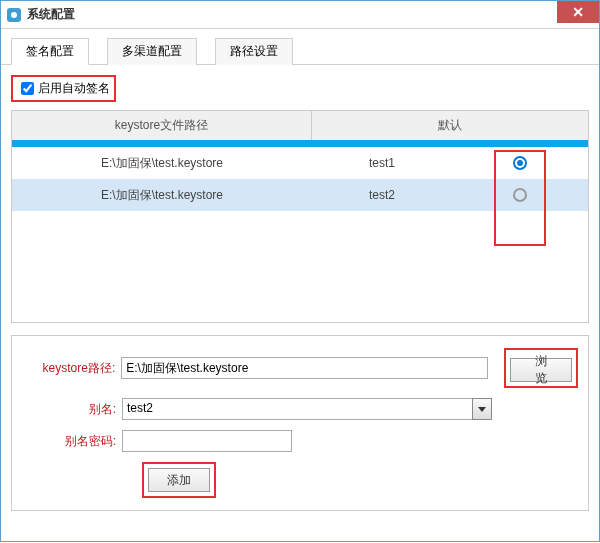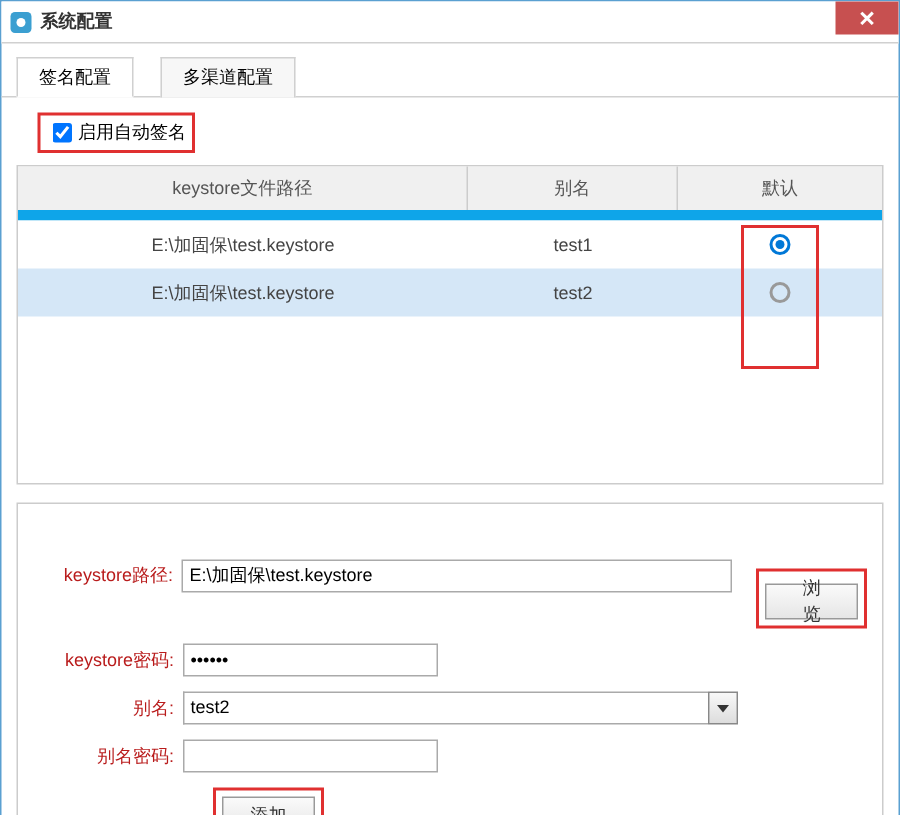--- a/index.html
+++ b/index.html
@@ -7,21 +7,21 @@
 .window { width: 600px; border: 1px solid #5aa0d1; }
 .titlebar { height: 28px; background: #fff; border-bottom: 1px solid #d0d0d0; display: flex; align-items: center; padding-left: 6px; position: relative; font-weight: bold; }
 .title-icon { width: 14px; height: 14px; background: #3b9fd1; border-radius: 3px; display: inline-flex; align-items: center; justify-content: center; margin-right: 6px; }
 .title-icon::after { content: ""; width: 6px; height: 6px; background: #fff; border-radius: 50%; }
 .titlebar-title { color: #333; }
 .close-btn { position: absolute; right: 0; top: 0; width: 42px; height: 22px; background: #c75050; color: #fff; display: flex; align-items: center; justify-content: center; font-size: 14px; cursor: pointer; }
 .tabs { display: flex; padding: 8px 10px 0 10px; border-bottom: 1px solid #d0d0d0; }
 .tab { padding: 4px 14px; border: 1px solid #d0d0d0; border-bottom: none; background: #f7f7f7; margin-right: 18px; cursor: pointer; position: relative; top: 1px; }
 .tab.active { background: #fff; border-bottom: 1px solid #fff; }
 .content { padding: 10px; }
-.checkbox-row { display: inline-flex; align-items: center; margin-bottom: 8px; margin-left: 14px; }
+.checkbox-row { display: inline-flex; align-items: center; margin-bottom: 8px; }
 .checkbox-row input { margin-right: 4px; }
 .table { border: 1px solid #ccc; width: 100%; }
 .table-header { display: flex; background: #f0f0f0; border-bottom: 7px solid #0ea5e9; }
 .col-path { flex: 0 0 300px; }
 .col-alias { flex: 0 0 140px; }
 .col-default { flex: 1; }
 .th { padding: 6px; text-align: center; border-right: 1px solid #ccc; color: #555; }
 .th:last-child { border-right: none; }
 .table-body { height: 175px; }
 .table-row { display: flex; height: 32px; align-items: center; }
@@ -58,33 +58,33 @@
 
   <div class="titlebar">
     <span class="title-icon"></span>
     <span class="titlebar-title">系统配置</span>
     <div class="close-btn">✕</div>
   </div>
 
   <div class="tabs">
     <div class="tab active">签名配置</div>
     <div class="tab">多渠道配置</div>
+    <div class="tab">路径设置</div>
   </div>
 
   <div class="content">
 
     <label class="checkbox-row red-box" style="padding:2px 4px;">
       <input type="checkbox" checked="" style="">
       <span>启用自动签名</span>
     </label>
 
     <div class="table">
       <div class="table-header">
         <div class="th col-path">keystore文件路径</div>
-        <div class="th col-alias">别名</div>
         <div class="th col-default">默认</div>
       </div>
       <div class="table-body">
         <div class="table-row even">
           <div class="td col-path">E:\加固保\test.keystore</div>
           <div class="td col-alias">test1</div>
           <div class="td col-default radio-cell">
             <span class="radio-hl-wrap red-box" style="padding:46px 24px; position:absolute; margin-top:-6px;"></span>
             <span class="radio-outer selected">
                   <span class="radio-inner"></span>
@@ -98,27 +98,23 @@
             <span class="radio-outer"></span>
           </div>
         </div>
       </div>
     </div>
 
     <div class="form">
       <div class="form-row">
         <div class="form-label">keystore路径:</div>
         <input class="form-input inp-wide" value="E:\加固保\test.keystore" style="">
-        <span class="red-box" style="padding:4px; margin-left:16px;margin-top:31px;">
+        <span class="red-box" style="padding:4px; margin-left:16px;">
           <button class="btn btn-browse" style="margin-left:0;">浏览</button>
         </span>
-      </div>
-      <div class="form-row">
-        <div class="form-label">keystore密码:</div>
-        <input class="form-input inp-mid" type="text" value="••••••" style="">
       </div>
       <div class="form-row">
         <div class="form-label">别名:</div>
         <div class="inp-select">
           <div class="sel-text">test2</div>
           <div class="sel-btn">
                 <div class="sel-arrow"></div>
               </div>
         </div>
       </div>

